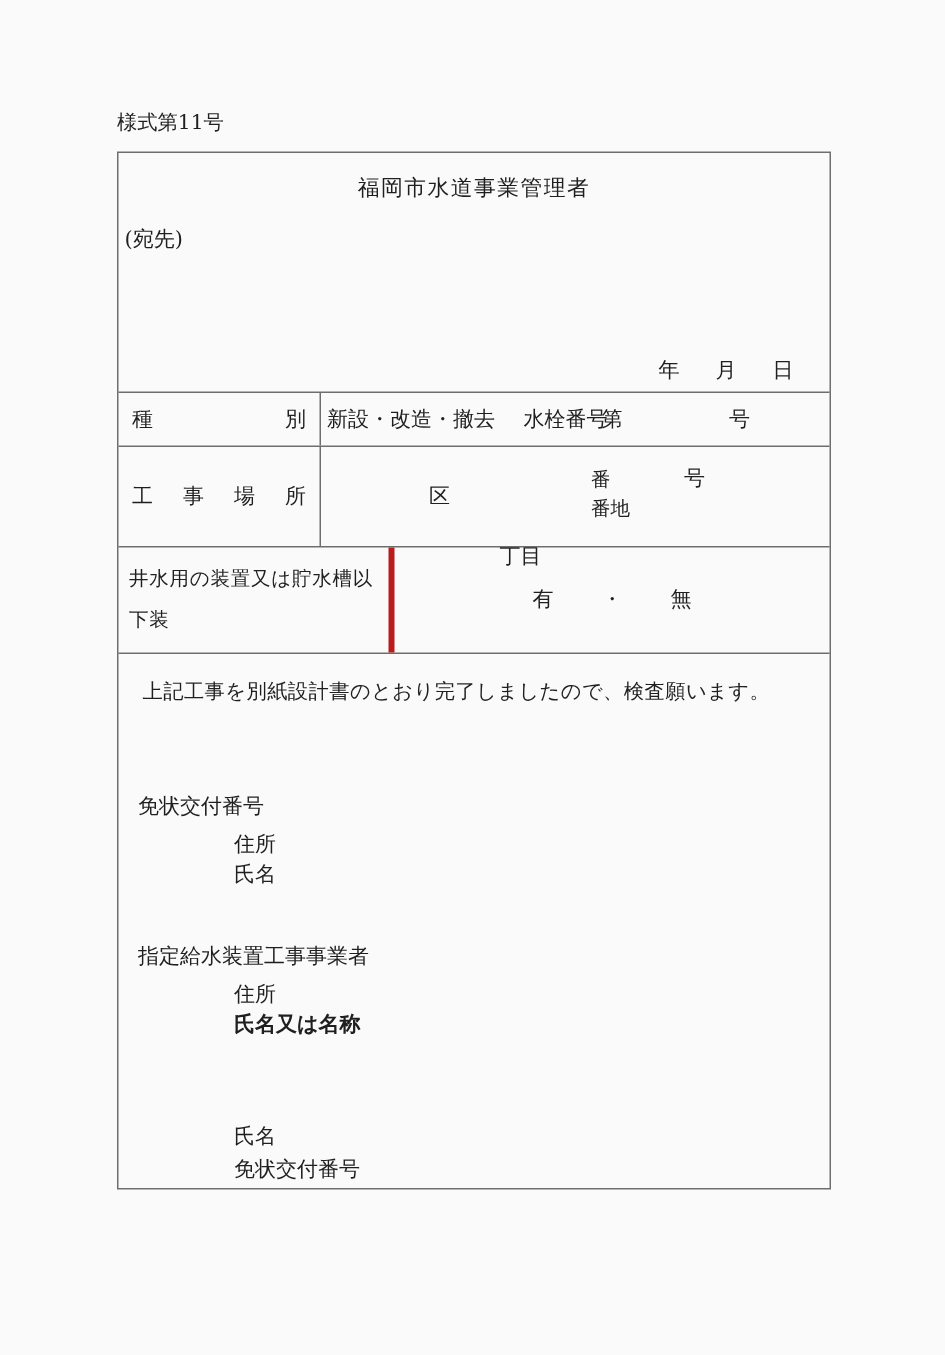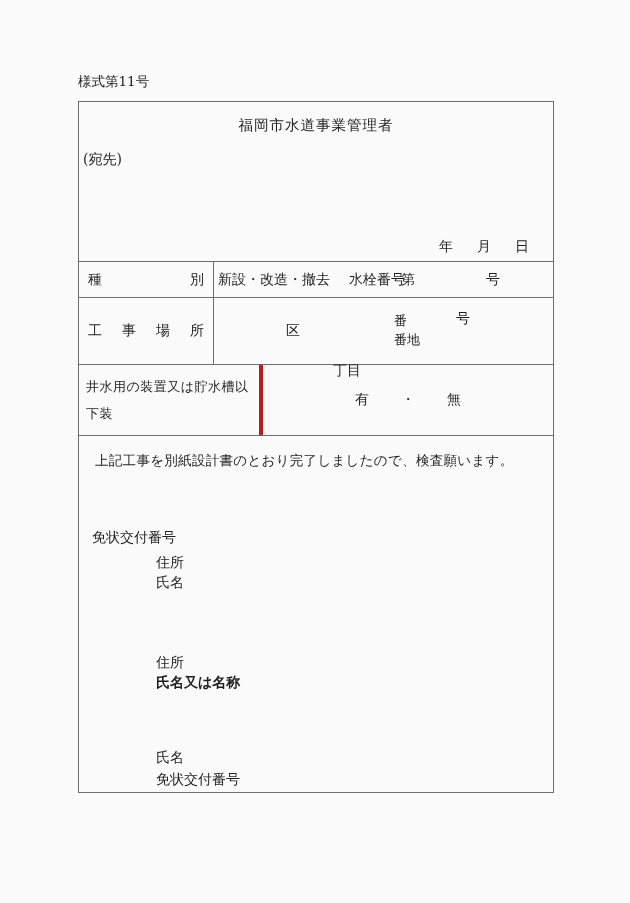--- a/index.html
+++ b/index.html
@@ -178,20 +178,21 @@
       </div>
     </div>
 
     <div class="sec-bottom">
       <div class="statement">上記工事を別紙設計書のとおり完了しましたので、検査願います。</div>
 
       <div class="sig-title g1-title">免状交付番号</div>
       <div class="sig-field g1-f1">住所</div>
       <div class="sig-field g1-f2">氏名</div>
 
+      <div class="sig-title g2-title">指定給水装置工事事業者</div>
       <div class="sig-field g2-f1">住所</div>
       <div class="sig-field g2-f2">氏名又は名称</div>
 
       <div class="sig-field g3-f1">氏名</div>
       <div class="sig-field g3-f2">免状交付番号</div>
     </div>
 
   </div>
 </div>
 

